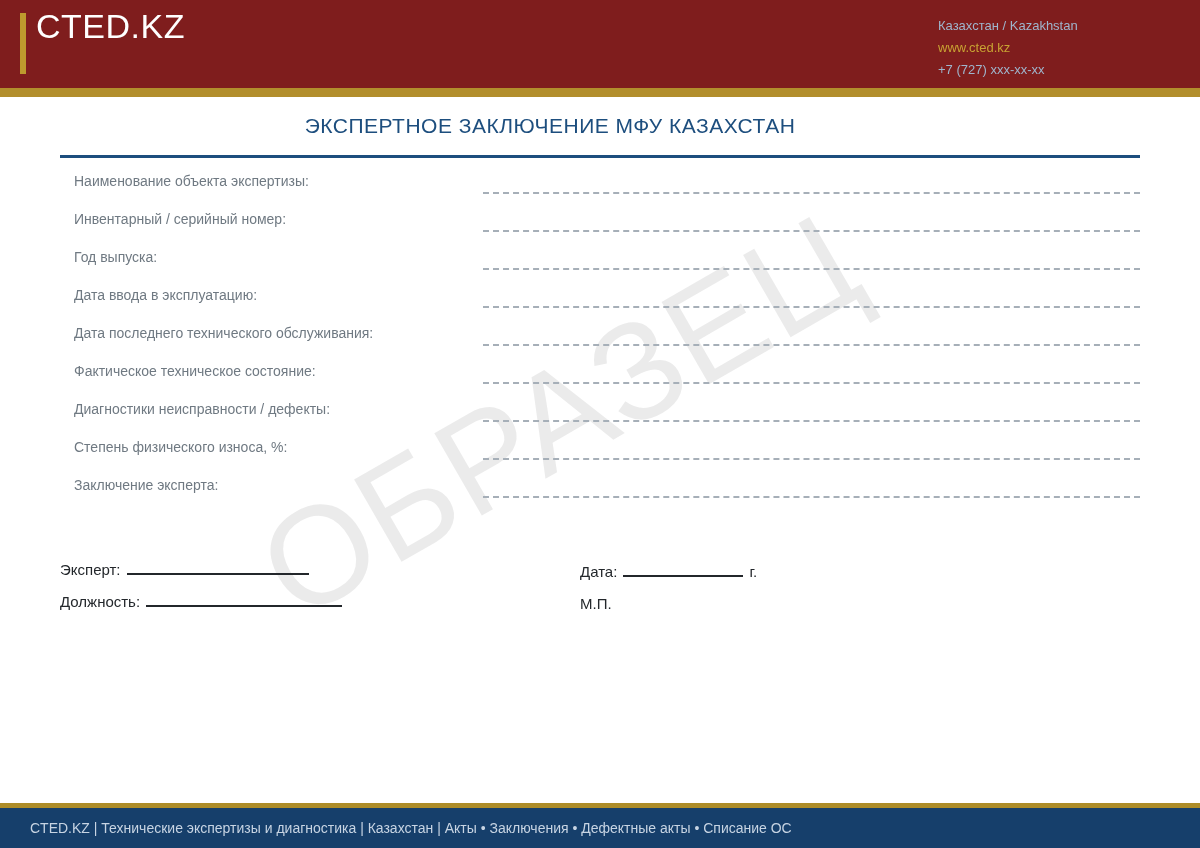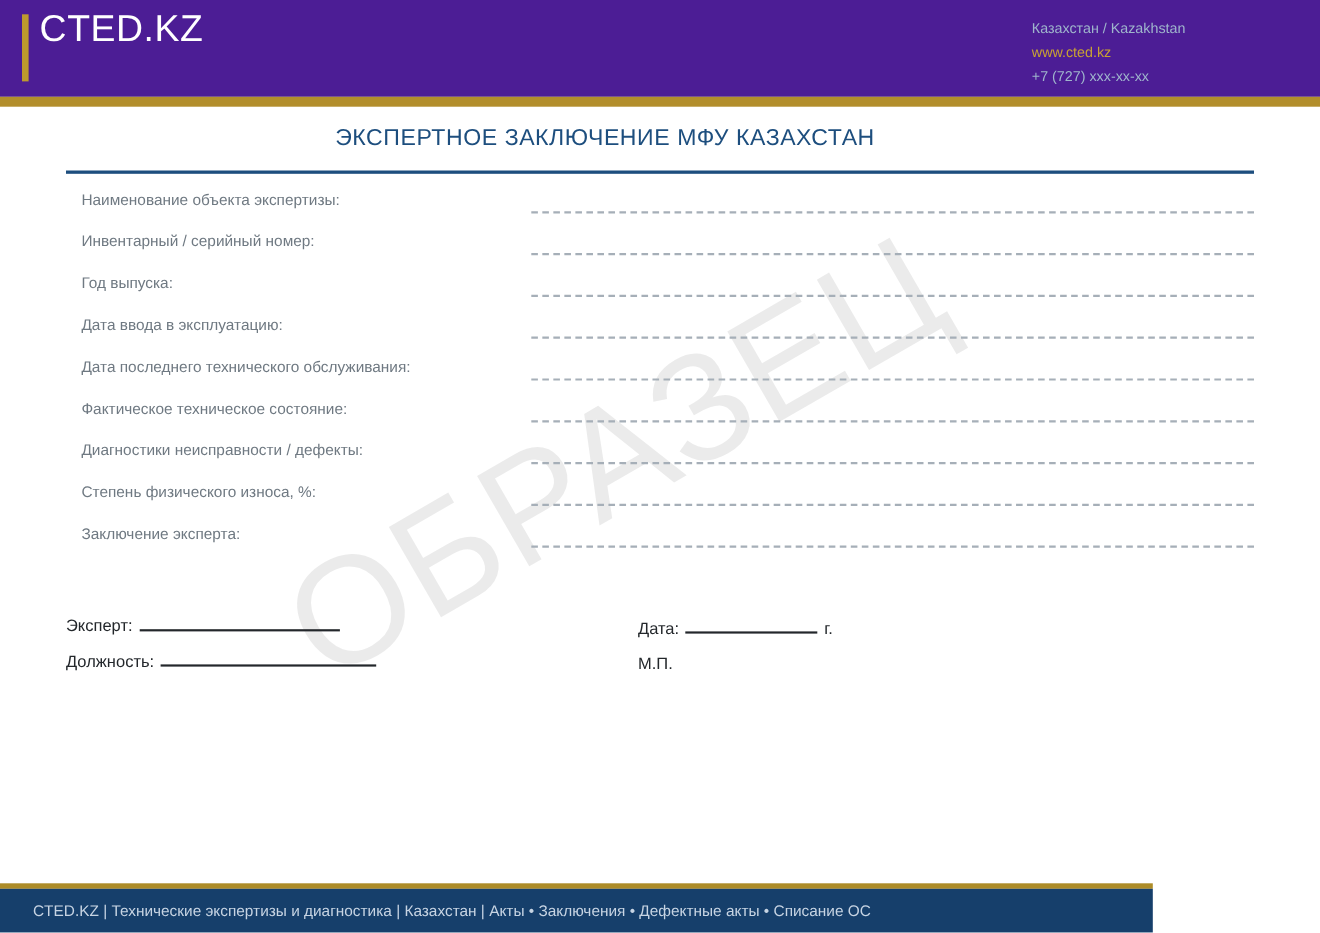--- a/index.html
+++ b/index.html
@@ -7,21 +7,21 @@
   body { font-family:"Liberation Sans","DejaVu Sans",sans-serif; }
 
   .page {
     position:relative; width:1200px; height:848px;
     background:#ffffff; overflow:hidden;
   }
 
   
   .header {
     position:absolute; top:0; left:0; width:1200px; height:88px;
-    background:#4c1d95;
+    background:#7f1d1d;
   }
   .logo-accent {
     position:absolute; left:20px; top:13px; width:6px; height:61px;
     background:#BE9A2E;
   }
   .logo-text {
     position:absolute; left:36px; top:7px;
     color:#ffffff; font-size:34px; font-weight:400; letter-spacing:0.5px;
   }
   .tagline {
@@ -84,21 +84,21 @@
   .sig-left  { position:absolute; left:0; top:5px;text-align:right; }
   .sig-right { position:absolute; left:520px; top:7px; }
   .sig-line {
     display:inline-block; height:13px; border-bottom:2px solid #23272B;
     margin-left:6px; vertical-align:baseline;
   }
   .w182 { width:182px; } .w196 { width:196px; } .w120 { width:120px; }
   .date-suffix { margin-left:6px; }
 
   
-  .footer { position:absolute; left:0; bottom:0; width:1048px; z-index:3; }
+  .footer { position:absolute; left:0; bottom:0; width:1200px; z-index:3; }
   .footer-gold { height:5px; background:#AD8C28; }
   .footer-bar {
     height:40px; background:#163F6B;
     color:#c7d4e3; font-size:14px; line-height:40px;
     padding-left:30px; white-space:nowrap;
   }
 </style>
 </head>
 <body>
 

